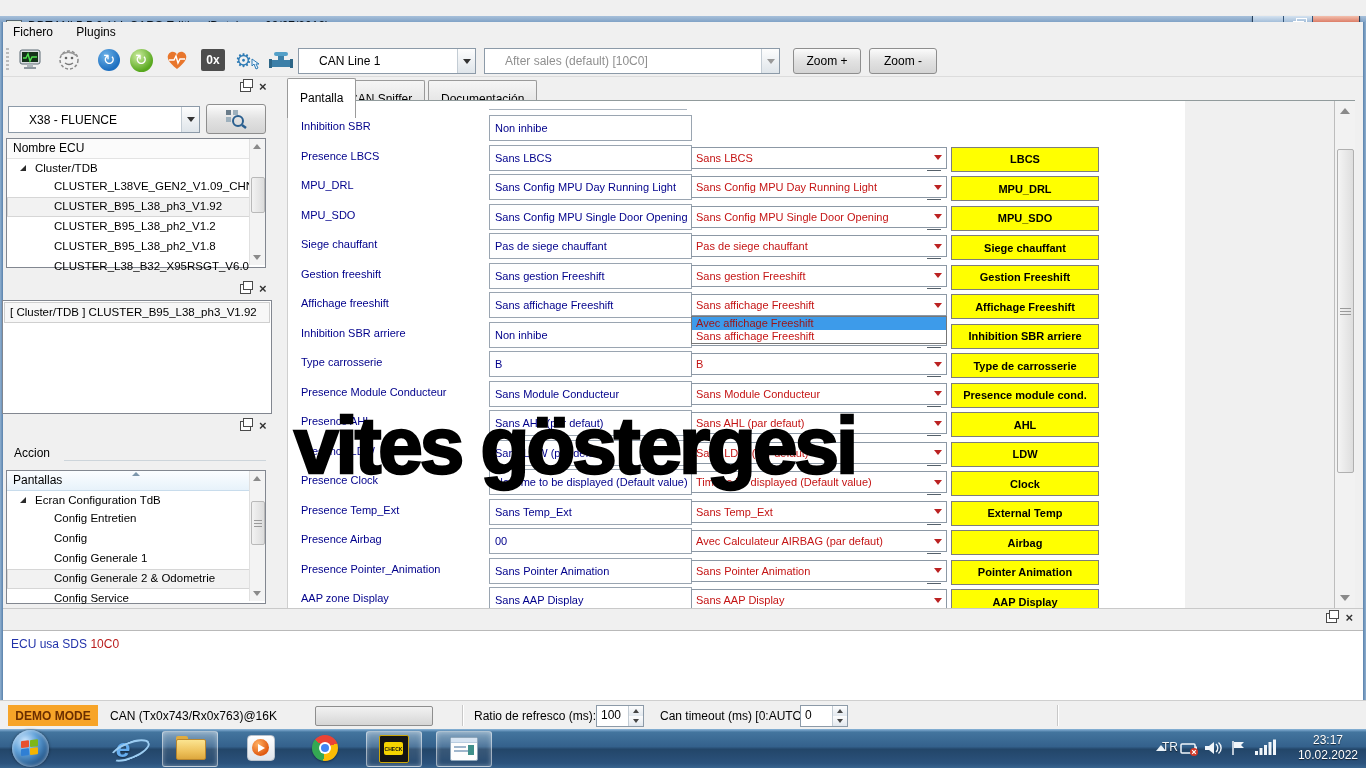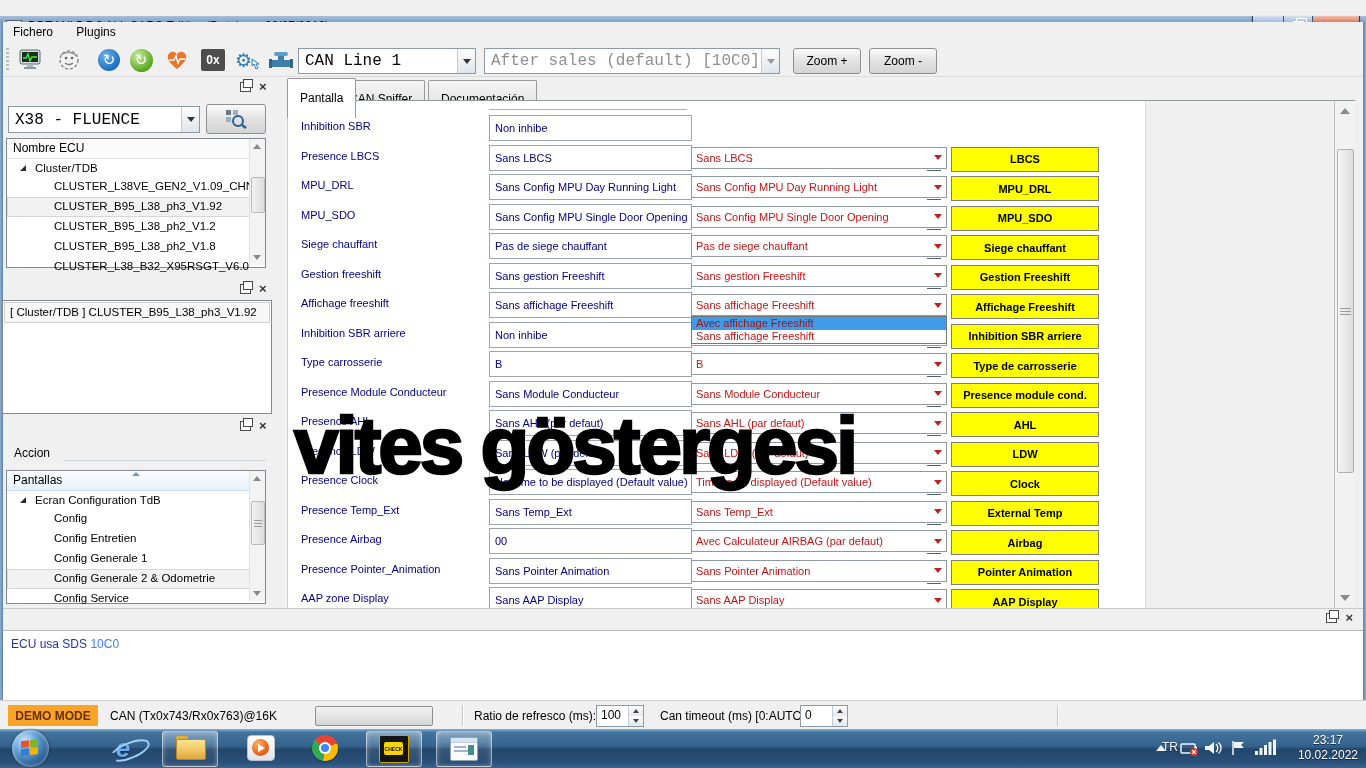--- a/index.html
+++ b/index.html
@@ -29,21 +29,21 @@
   .menubar{position:absolute;left:3px;top:22px;width:1360px;height:22px;background:#f0f0f0;}
   .menu-item{display:inline-block;padding:3px 10px;font-size:12px;}
   .toolbar{position:absolute;left:3px;top:44px;width:1360px;height:32px;background:#f0f0f0;border-bottom:1px solid #dcdcdc;}
   .tb-handle{position:absolute;left:3px;top:4px;width:3px;height:24px;
      background:repeating-linear-gradient(180deg,#bbb 0 2px,transparent 2px 4px);}
   .tbico{position:absolute;top:3px;width:28px;height:26px;display:flex;align-items:center;justify-content:center;}
   .sym{font-family:"DejaVu Sans",sans-serif;}
   .hexbox{width:24px;height:22px;background:#4d4d4d;color:#fff;font-weight:bold;font-size:12px;
      display:flex;align-items:center;justify-content:center;border-radius:2px;}
   .combo{position:absolute;background:#fff;border:1px solid #8c9aa8;display:flex;align-items:center;}
-  .combo .ctext{flex:1;padding:0 6px;font-size:16px;white-space:nowrap;overflow:hidden;font-family:Liberation Mono, monospace;}
+  .combo .ctext{flex:1;padding:0 20px;font-size:12px;white-space:nowrap;overflow:hidden;}
   .combo .cbtn{width:17px;align-self:stretch;border-left:1px solid #c3ccd4;
      background:linear-gradient(180deg,#fdfdfd,#dfe5ea);display:flex;align-items:center;justify-content:center;}
   .tri-down{width:0;height:0;border-left:4px solid transparent;border-right:4px solid transparent;border-top:5px solid #333;}
   .btn7{position:absolute;height:24px;border:1px solid #8e8e8e;border-radius:3px;font-size:12px;
      background:linear-gradient(180deg,#fbfbfb,#e2e2e2 50%,#d4d4d4);display:flex;align-items:center;justify-content:center;}
 
   
   .dock-btns{position:absolute;display:flex;gap:8px;align-items:center;}
   .float-ico{width:9px;height:8px;border:1px solid #4a4a4a;background:#fff;position:relative;display:inline-block;}
   .float-ico::before{content:'';position:absolute;left:2px;top:-4px;width:8px;height:7px;border:1px solid #4a4a4a;background:#fff;}
@@ -73,21 +73,21 @@
   .content-frame{position:absolute;left:287px;top:100px;width:1067px;height:508px;background:#fff;
      border-top:1px solid #919b9c;border-left:1px solid #cfcfcf;}
   .content-gray{position:absolute;left:1145px;top:101px;width:189px;height:507px;background:#f0f0f0;border-left:1px solid #dadada;}
   .vscroll-main{position:absolute;left:1334px;top:101px;width:20px;height:507px;background:#f2f2f2;border-left:1px solid #bdbdbd;}
   .vscroll-main .up,.vscroll-main .dn{position:absolute;left:5px;width:0;height:0;border-left:5px solid transparent;border-right:5px solid transparent;}
   .vscroll-main .up{top:7px;border-bottom:6px solid #8a8a8a;}
   .vscroll-main .dn{bottom:7px;border-top:6px solid #8a8a8a;}
   .vscroll-main .thumb{position:absolute;left:2px;top:48px;width:15px;height:322px;
      background:linear-gradient(90deg,#f4f4f4,#dedede);border:1px solid #b0b0b0;border-radius:2px;}
 
-  .form-area{position:absolute;left:288px;top:101px;width:857px;height:507px;background:#fff;overflow:hidden;}
+  .form-area{position:absolute;left:288px;top:101px;width:857px;height:507px;background:#fff;overflow:hidden;padding-left:40px;}
   .frm-label{position:absolute;left:13px;width:182px;font-size:11px;color:#00008b;white-space:nowrap;}
   .frm-text{position:absolute;left:201px;width:196px;height:24px;line-height:24px;border:1px solid #9aa5b1;
      background:#fff;color:#00008b;font-size:11px;padding-left:5px;white-space:nowrap;overflow:hidden;}
   .frm-combo{position:absolute;left:403px;width:254px;height:20px;border:1px solid #8c98a5;background:#fff;
      display:flex;align-items:center;}
   .frm-combo .ctext{flex:1;color:#c41414;font-size:11px;padding-left:4px;white-space:nowrap;overflow:hidden;}
   .frm-combo .arr{width:16px;display:flex;align-items:center;justify-content:center;}
   .tri-red{width:0;height:0;border-left:4px solid transparent;border-right:4px solid transparent;border-top:5px solid #b22;}
   .combo-dash{position:absolute;width:14px;height:1px;background:#55606a;}
   .frm-btn{position:absolute;left:663px;width:146px;height:23px;background:#ffff00;border:1px solid #7d7d7d;
@@ -98,21 +98,21 @@
   .dd-item.hl{background:#3d9bea;color:#9c1414;}
 
   .watermark{position:absolute;left:294px;top:406px;font-size:80px;font-weight:bold;letter-spacing:-3px;
      color:#000;-webkit-text-stroke:2.5px #000;z-index:60;white-space:nowrap;line-height:1;}
 
   
   .bstrip{position:absolute;left:3px;top:608px;width:1360px;height:22px;background:#f0f0f0;
      border-top:1px solid #c9c9c9;border-bottom:1px solid #c0c0c0;}
   .logpanel{position:absolute;left:3px;top:630px;width:1360px;height:70px;background:#fff;border-top:1px solid #b9b9b9;}
   .logline{position:absolute;left:8px;top:6px;font-size:12px;}
-  .log-msg{color:#2233aa;} .log-code{color:#3b82f6;}
+  .log-msg{color:#2233aa;} .log-code{color:#b91c1c;}
   .statusbar{position:absolute;left:0px;top:700px;width:1366px;height:29px;background:#f0f0f0;border-top:1px solid #cfcfcf;}
   .demo{position:absolute;left:8px;top:4px;width:90px;height:21px;background:#f7a428;color:#6b2e00;
      font-weight:bold;font-size:12px;display:flex;align-items:center;justify-content:center;}
   .st-text{position:absolute;top:8px;font-size:12px;white-space:nowrap;}
   .progress{position:absolute;left:315px;top:5px;width:116px;height:18px;border:1px solid #8e8e8e;border-radius:2px;
      background:linear-gradient(180deg,#f2f2f2,#d6d6d6);}
   .st-sep{position:absolute;top:4px;width:1px;height:21px;background:#c8c8c8;box-shadow:1px 0 0 #fff;}
   .spin{position:absolute;top:4px;height:20px;border:1px solid #8c9aa8;background:#fff;display:flex;}
   .spin .val{width:30px;font-size:12px;line-height:18px;padding-left:4px;}
   .spin .btns{width:15px;border-left:1px solid #c3ccd4;display:flex;flex-direction:column;}
@@ -313,22 +313,22 @@
   </div>
   <div class="abs" style="left:14px;top:446px;font-size:12px;">Accion</div>
   <div class="abs" style="left:64px;top:460px;width:202px;height:1px;background:#cdd5db;"></div>
   <div class="panelbox" style="left:6px;top:470px;width:258px;height:132px;">
     <div class="listhdr blue">
       <span class="sort-arrow"></span>
       <span>Pantallas</span>
     </div>
     <div style="position:relative;width:243px;overflow:hidden;">
         <div class="tree-group"><span class="expander"></span>Ecran Configuration TdB</div>
+        <div class="tree-item">Config Entretien</div>
         <div class="tree-item">Config</div>
-        <div class="tree-item">Config Entretien</div>
         <div class="tree-item">Config Generale 1</div>
         <div class="tree-item selected">Config Generale 2 &amp; Odometrie</div>
         <div class="tree-item">Config Service</div>
       </div>
     <div class="vsb" style="height:130px;">
       <span class="up"></span>
       <span class="thumb grip" style="top:30px;height:42px;"></span>
       <span class="dn"></span>
     </div>
   </div>

